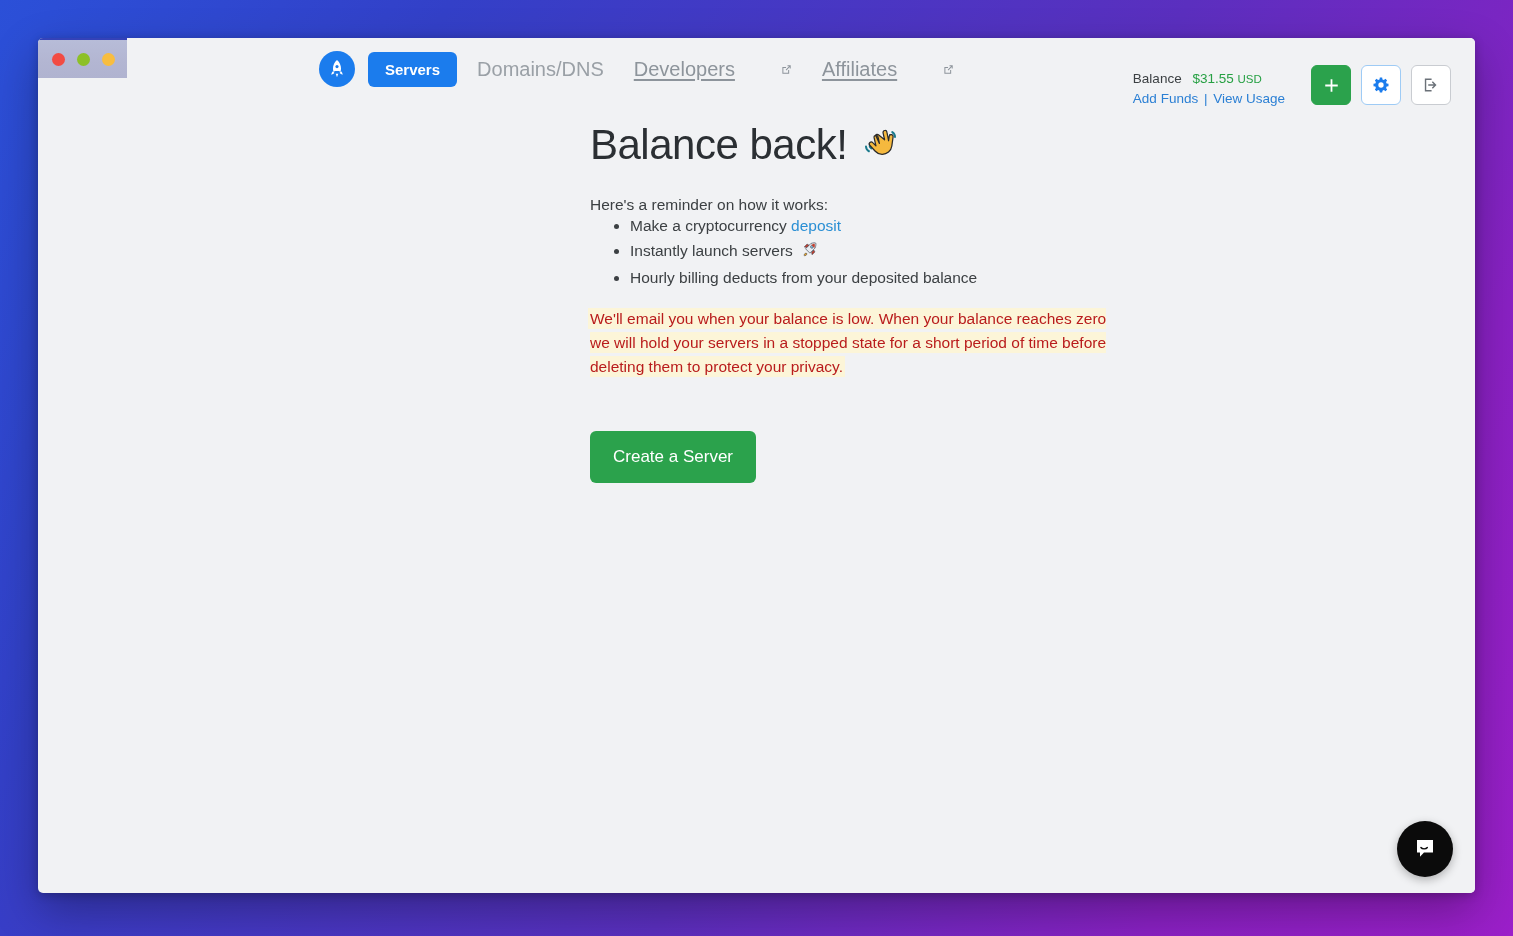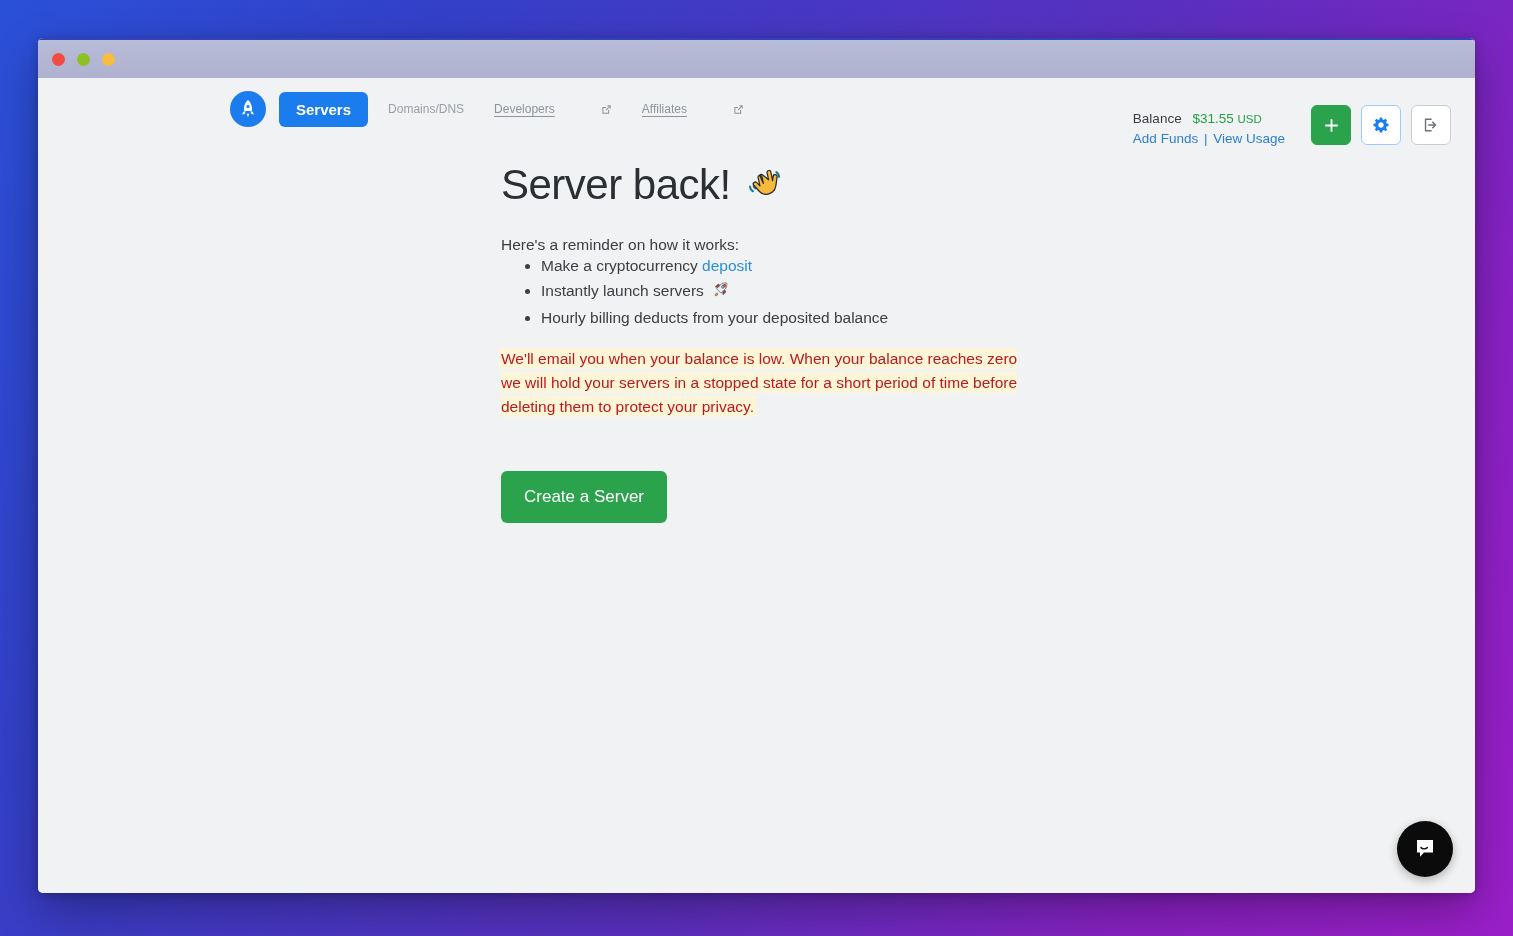--- a/index.html
+++ b/index.html
@@ -20,21 +20,21 @@
   .window {
     position: absolute;
     left: 38px;
     top: 38px;
     width: 1437px;
     height: 855px;
     border-radius: 5px;
     overflow: hidden;
     box-shadow: 0 18px 46px rgba(0,0,0,0.30), 0 2px 10px rgba(0,0,0,0.22);
     display: flex;
-    flex-direction: column;
+    flex-direction: row;
     background: #f1f2f4;
   }
 
   .titlebar {
     height: 40px;
     flex: 0 0 40px;
     background: linear-gradient(180deg, #b7bcd8 0%, #b3b6d2 55%, #b0b3d0 100%);
     display: flex;
     align-items: center;
     padding-left: 14px;
@@ -76,21 +76,21 @@
     border-radius: 50%;
     background: #1b7ced;
     display: flex;
     align-items: center;
     justify-content: center;
     margin-right: 13px;
     flex: 0 0 36px;
   }
 
   .nav-item {
-    font-size: 12px;
+    font-size: 20px;
     color: #9aa0a6;
     margin-right: 26px;
     white-space: nowrap;
     display: inline-flex;
     align-items: center;
     cursor: pointer;
   }
   .nav-item.active {
     background: #1b7ced;
     color: #ffffff;
@@ -334,21 +334,21 @@
             <path d="M4.6 4.2h8.1v1.7H6.3v12.2h6.4v1.7H4.6z" fill="#6b7178"></path>
             <path d="M14.2 7.6l-1.2 1.2 2.3 2.3H8.7v1.8h6.6l-2.3 2.3 1.2 1.2 4.4-4.4z" fill="#6b7178"></path>
           </svg>
         </div>
       </div>
     </div>
 
     <div class="main">
 
       <h1 class="headline">
-        <span>Server back!</span>
+        <span>Balance back!</span>
         <span class="wave">
           <svg width="40" height="40" viewBox="0 0 48 48" aria-hidden="true">
             <g stroke="#1a7a8c" stroke-width="2.4" fill="none" stroke-linecap="round">
               <path d="M37.5 8.5c2.2 1.3 3.3 3.4 3.3 5.8"></path>
               <path d="M34.8 12.1c1.2.8 1.8 1.9 1.8 3.2"></path>
               <path d="M9.5 31.5c-2.2-1.2-3.4-3.2-3.5-5.6"></path>
               <path d="M12.4 28.2c-1.2-.8-1.9-1.8-2-3.1"></path>
             </g>
             <g fill="#f5b93e" stroke="#2b2b2b" stroke-width="1.5" stroke-linejoin="round">
               <path d="M17.6 12.2c.8-1.1 2.3-1.3 3.3-.5l7.4 6.1-1.8-8.4c-.3-1.3.6-2.6 1.9-2.8 1.3-.2 2.5.7 2.7 2l2 10.3.7-5.3c.2-1.3 1.4-2.2 2.7-2 1.3.2 2.2 1.4 2 2.7l-1.5 10.9c-.8 5.9-5.9 10.2-11.8 10-3.1-.1-6-1.4-8.1-3.7l-6.6-7.2c-.9-1-.8-2.5.2-3.4 1-.9 2.5-.8 3.4.2l3.8 4-2.2-9.9c-.2-1.3.6-2.5 1.9-2.8 1.3-.2 2.5.6 2.8 1.9l1.7 7.8z"></path>

